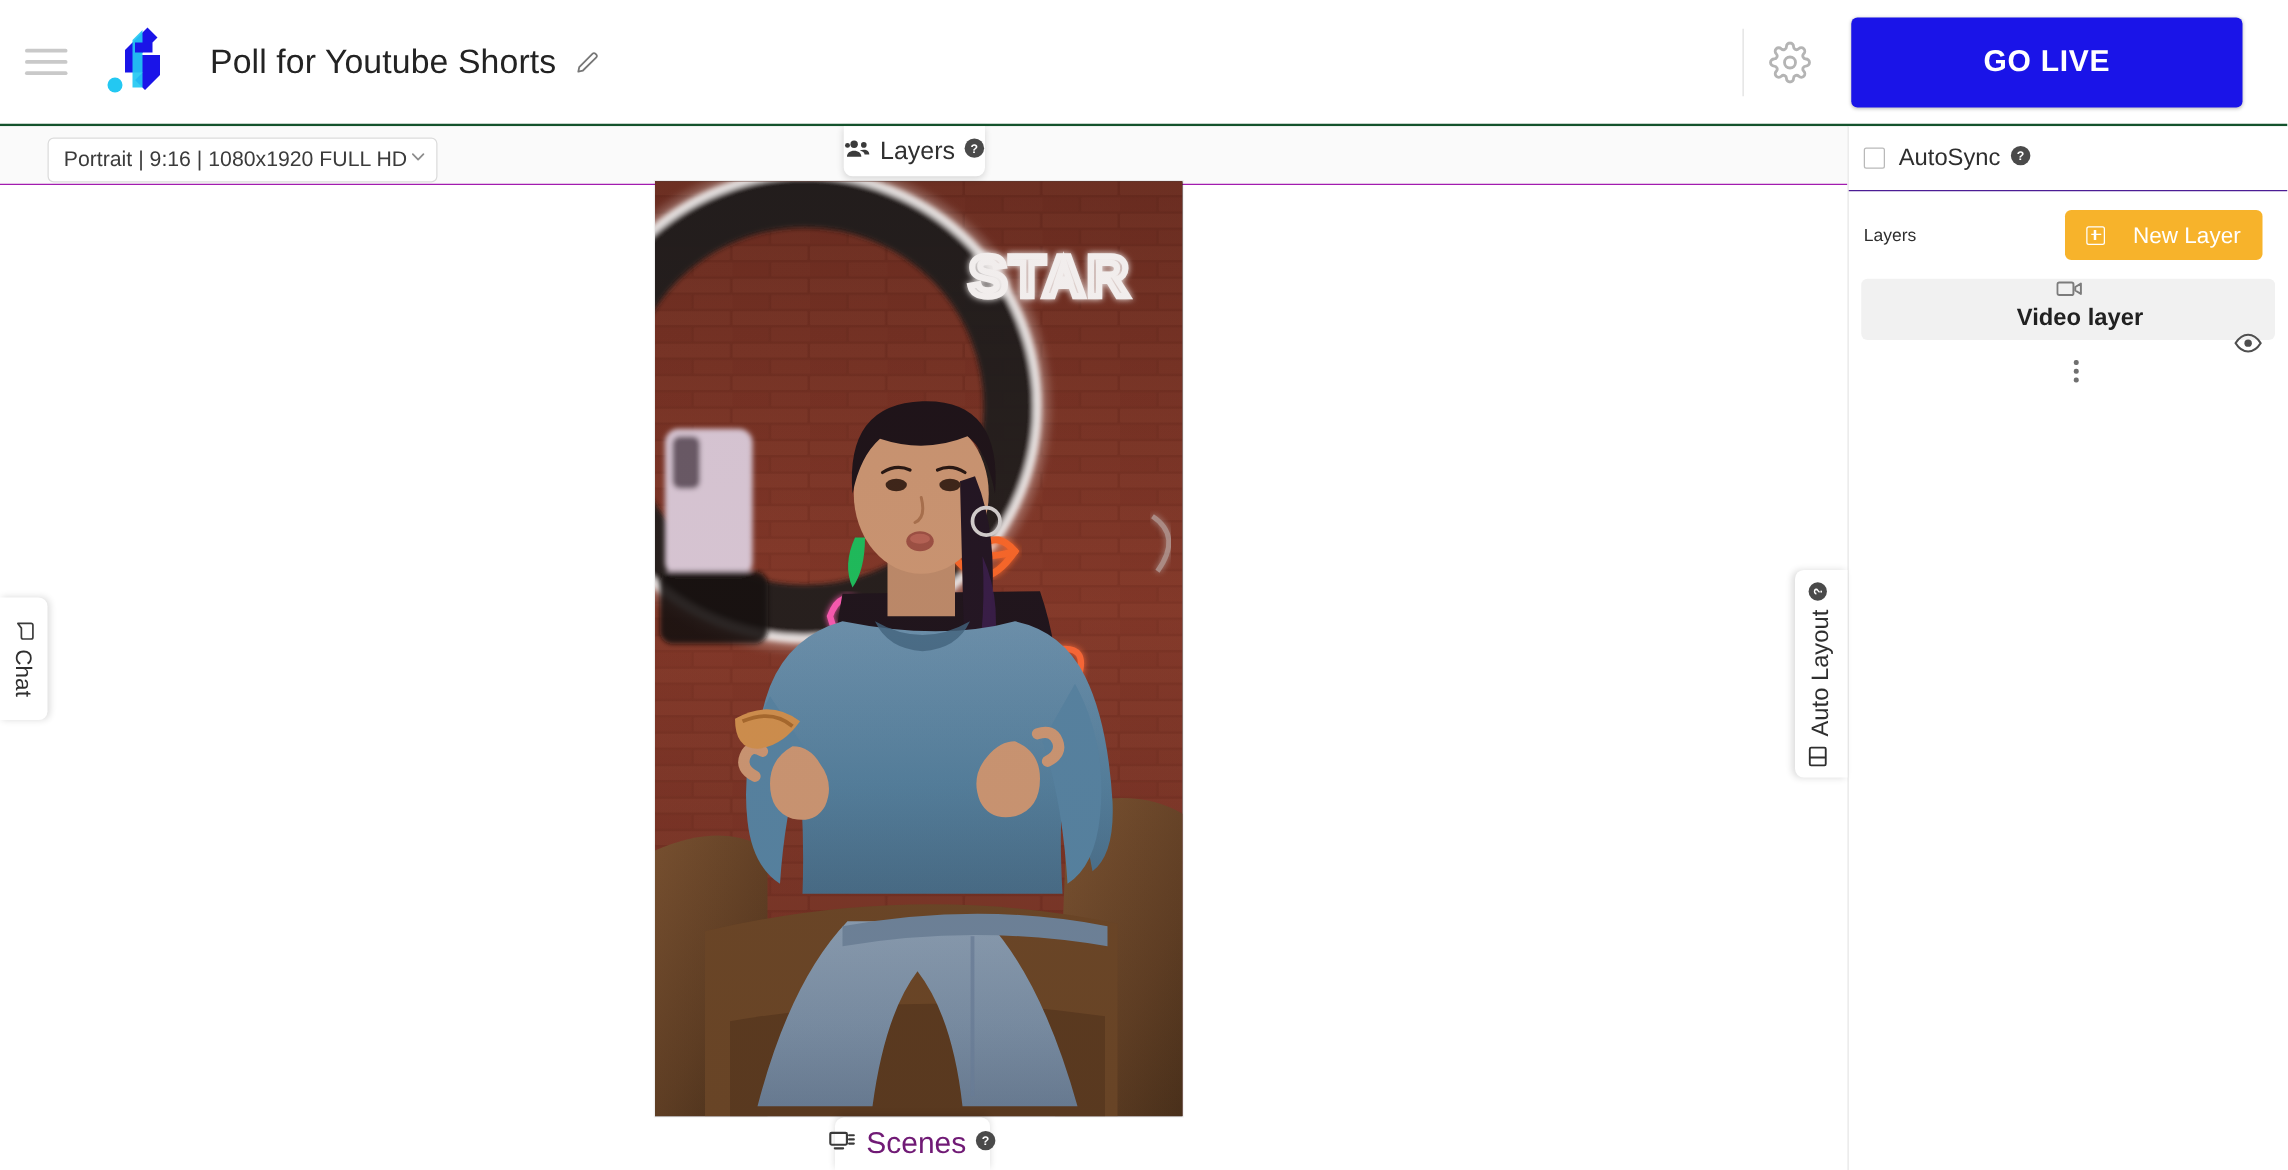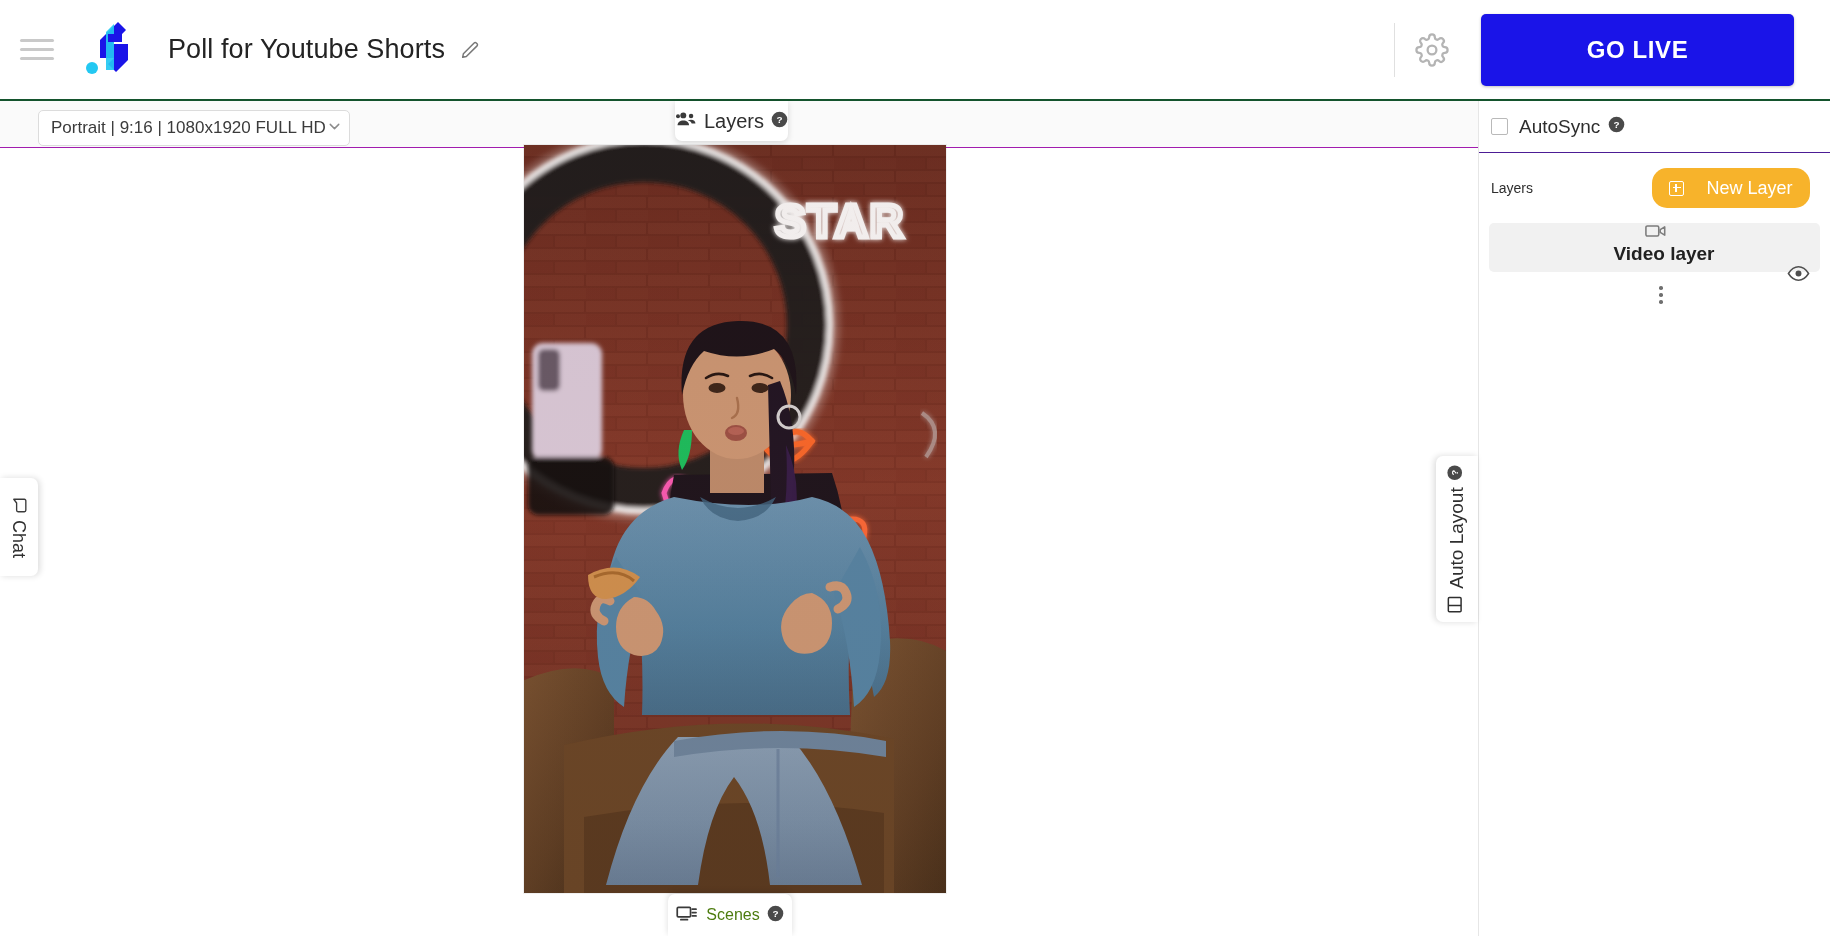--- a/index.html
+++ b/index.html
@@ -93,21 +93,21 @@
   
   .scenes-tab {
     position: absolute; bottom: 0; left: 668px;
     width: 124px; height: 42px;
     background: #ffffff;
     border-radius: 7px 7px 0 0;
     box-shadow: 0 -2px 6px rgba(0,0,0,.14);
     display: flex; align-items: center; justify-content: center; gap: 7px;
     cursor: pointer; z-index: 5;
   }
-  .scenes-tab .txt { font-size: 16px; color: #4d7c0f; }
+  .scenes-tab .txt { font-size: 24px; color: #701a75; }
 
   
   .chat-tab {
     position: absolute; left: 0; top: 478px;
     width: 38px; height: 98px;
     background: #ffffff;
     border-radius: 0 7px 7px 0;
     box-shadow: 2px 0 6px rgba(0,0,0,.14);
     display: flex; align-items: center; justify-content: center;
     cursor: pointer; z-index: 5;
@@ -165,21 +165,21 @@
   .help-circle { margin-left: 8px; flex: 0 0 auto; }
 
   .layers-head {
     height: 70px; display: flex; align-items: center; padding: 0 20px 0 12px;
   }
   .layers-head .title { font-size: 14px; color: #2e2e2e; }
   .newlayer-btn {
     margin-left: auto;
     width: 158px; height: 40px;
     background: #f7b32b; color: #ffffff;
-    border: none; border-radius: 15px;
+    border: none; border-radius: 5px;
     font-size: 18px; font-family: "Liberation Sans", sans-serif;
     display: flex; align-items: center; justify-content: center; gap: 22px;
     cursor: pointer;
   }
   .plus-sq {
     width: 15px; height: 15px; border: 1.8px solid #ffffff; border-radius: 2px;
     position: relative; flex: 0 0 auto;
   }
   .plus-sq:before, .plus-sq:after {
     content:''; position:absolute; background:#fff;

